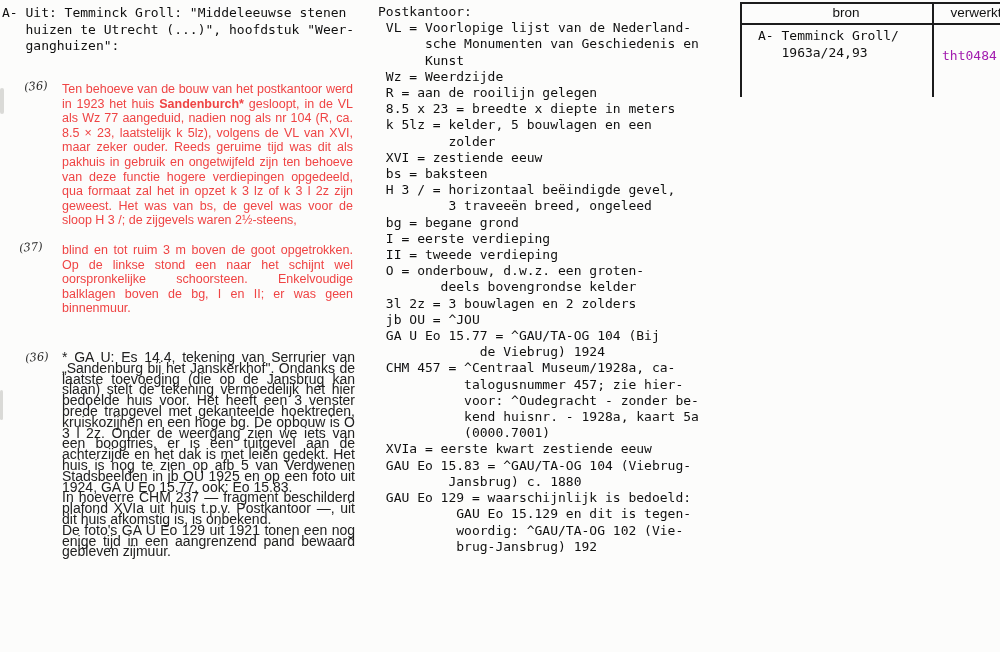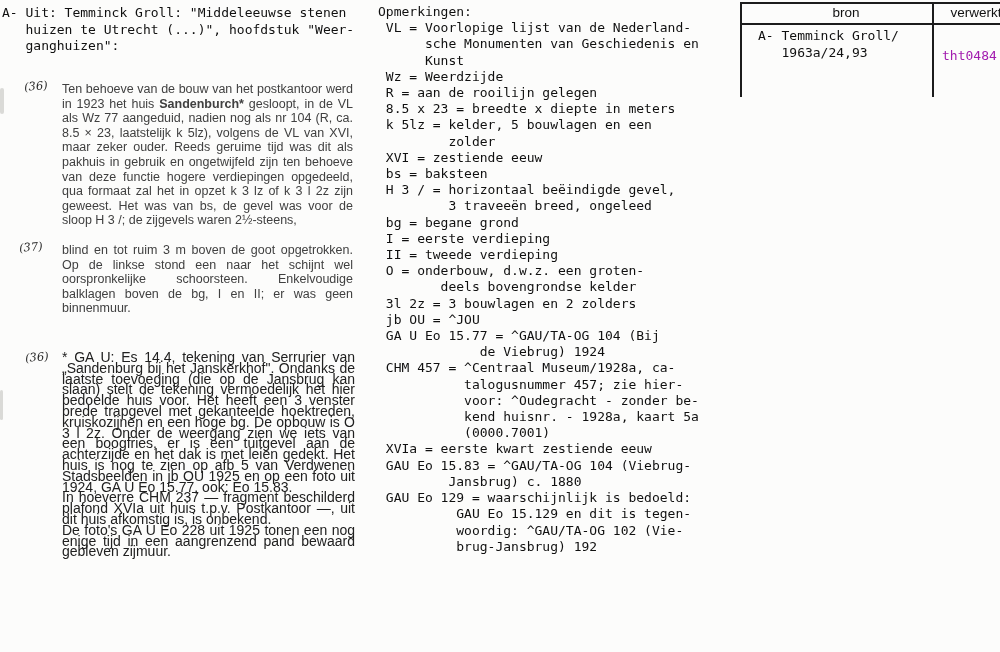--- a/index.html
+++ b/index.html
@@ -21,21 +21,21 @@
     font-style:italic; font-size:11.5px; color:#2a2a2a;
     transform:rotate(-5deg);
   }
   .mm1 { left:24px; top:79px; }
   .mm2 { left:19px; top:240px; }
   .mm3 { left:25px; top:350px; }
   
   .print-par {
     position:absolute; left:62px; width:291px; margin:0;
     font-family:"Liberation Sans", sans-serif;
-    font-size:12.5px; line-height:14.6px; text-align:justify; color:#404040;
+    font-size:12.5px; line-height:14.6px; text-align:justify; color:#ef4444;
   }
   .p1 { top:82px; }
   .p2 { top:243px; }
   .print-par b { font-weight:bold; }
   .footnote {
     position:absolute; left:62px; top:352px; width:293px;
     font-size:14px; line-height:10.8px; text-align:justify; color:#202020;
     font-family:"Liberation Sans", sans-serif;
   }
   .footnote p { margin:0; }
@@ -95,26 +95,26 @@
     <span class="margin-mark mm2">(37)</span>
     <span class="margin-mark mm3">(36)</span>
 
     <p class="print-par p1"><span>Ten behoeve van de bouw van het postkantoor werd in 1923 het huis </span><b>Sandenburch*</b><span> gesloopt, in de VL als Wz 77 aangeduid, nadien nog als nr 104 (R, ca. 8.5 × 23, laatstelijk k 5lz), volgens de VL van XVI, maar zeker ouder. Reeds geruime tijd was dit als pakhuis in gebruik en ongetwijfeld zijn ten behoeve van deze functie hogere verdiepingen opgedeeld, qua formaat zal het in opzet k 3 lz of k 3 l 2z zijn geweest. Het was van bs, de gevel was voor de sloop H 3 /; de zijgevels waren 2½-steens,</span></p>
 
     <p class="print-par p2">blind en tot ruim 3 m boven de goot opgetrokken. Op de linkse stond een naar het schijnt wel oorspronkelijke schoorsteen. Enkelvoudige balklagen boven de bg, I en II; er was geen binnenmuur.</p>
 
     <div class="footnote">
       <p>*  GA U: Es 14.4, tekening van Serrurier van „Sandenburg bij het Janskerkhof". Ondanks de laatste toevoeging (die op de Jansbrug kan slaan) stelt de tekening vermoedelijk het hier bedoelde huis voor. Het heeft een 3 venster brede trapgevel met gekanteelde hoektreden, kruiskozijnen en een hoge bg. De opbouw is O 3 l 2z. Onder de weergang zien we iets van een boogfries, er is een tuitgevel aan de achterzijde en het dak is met leien gedekt. Het huis is nog te zien op afb 5 van Verdwenen Stadsbeelden in jb OU 1925 en op een foto uit 1924, GA U Eo 15.77, ook: Eo 15.83.</p>
       <p>In hoeverre CHM 237 — fragment beschilderd plafond XVIa uit huis t.p.v. Postkantoor —, uit dit huis afkomstig is, is onbekend.</p>
-      <p>De foto's GA U Eo 228 uit 1925 tonen een nog enige tijd in een aangrenzend pand bewaard gebleven zijmuur.</p>
+      <p>De foto's GA U Eo 129 uit 1921 tonen een nog enige tijd in een aangrenzend pand bewaard gebleven zijmuur.</p>
     </div>
   </div>
 
   <div class="remarks">
-    <div class="remarks-title">Opmerkingen:</div>
+    <div class="remarks-title">Postkantoor:</div>
     <pre> VL = Voorlopige lijst van de Nederland-
       sche Monumenten van Geschiedenis en
       Kunst
  Wz = Weerdzijde
  R = aan de rooilijn gelegen
  8.5 x 23 = breedte x diepte in meters
  k 5lz = kelder, 5 bouwlagen en een
          zolder
  XVI = zestiende eeuw
  bs = baksteen

